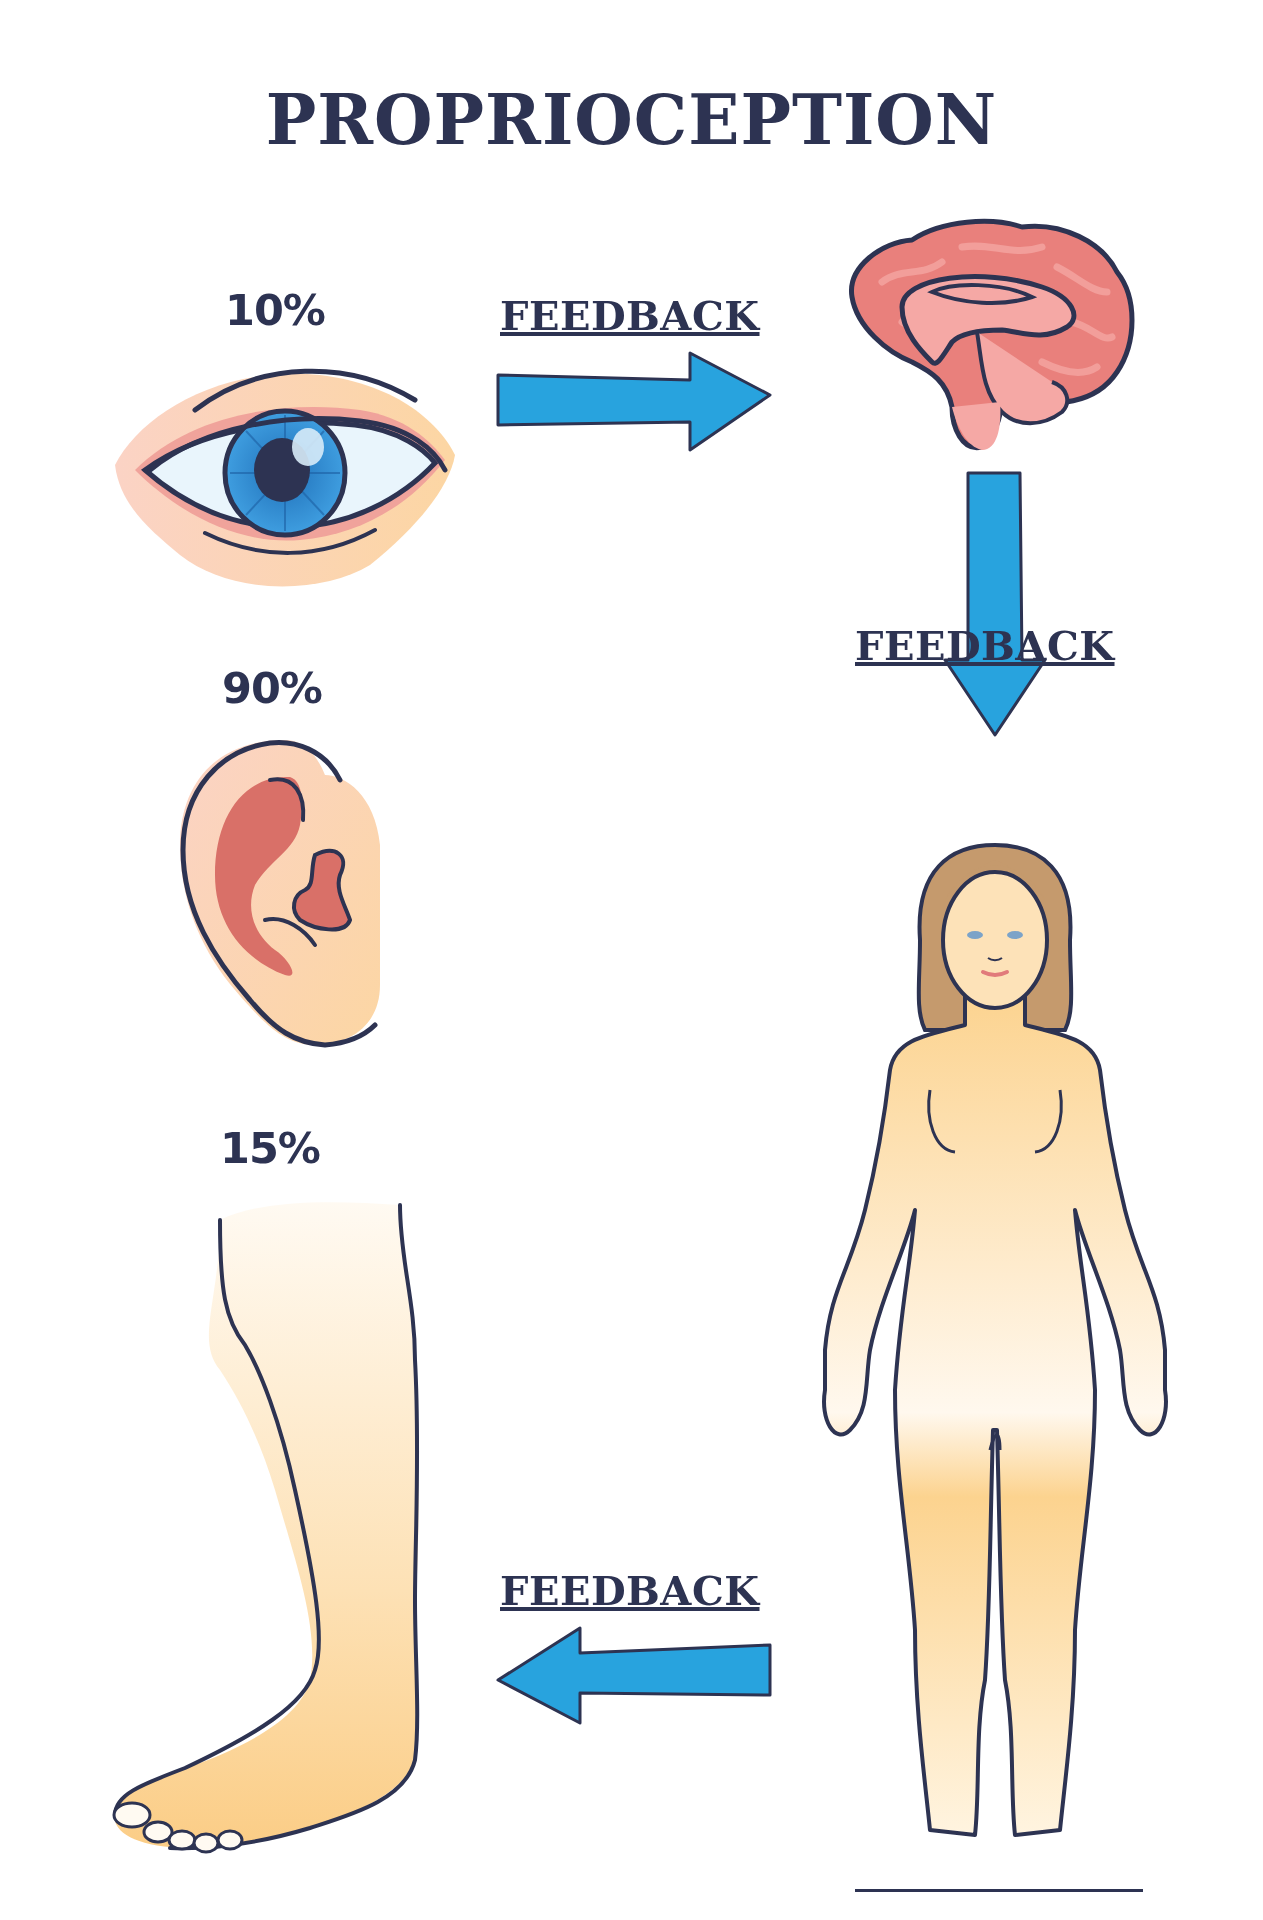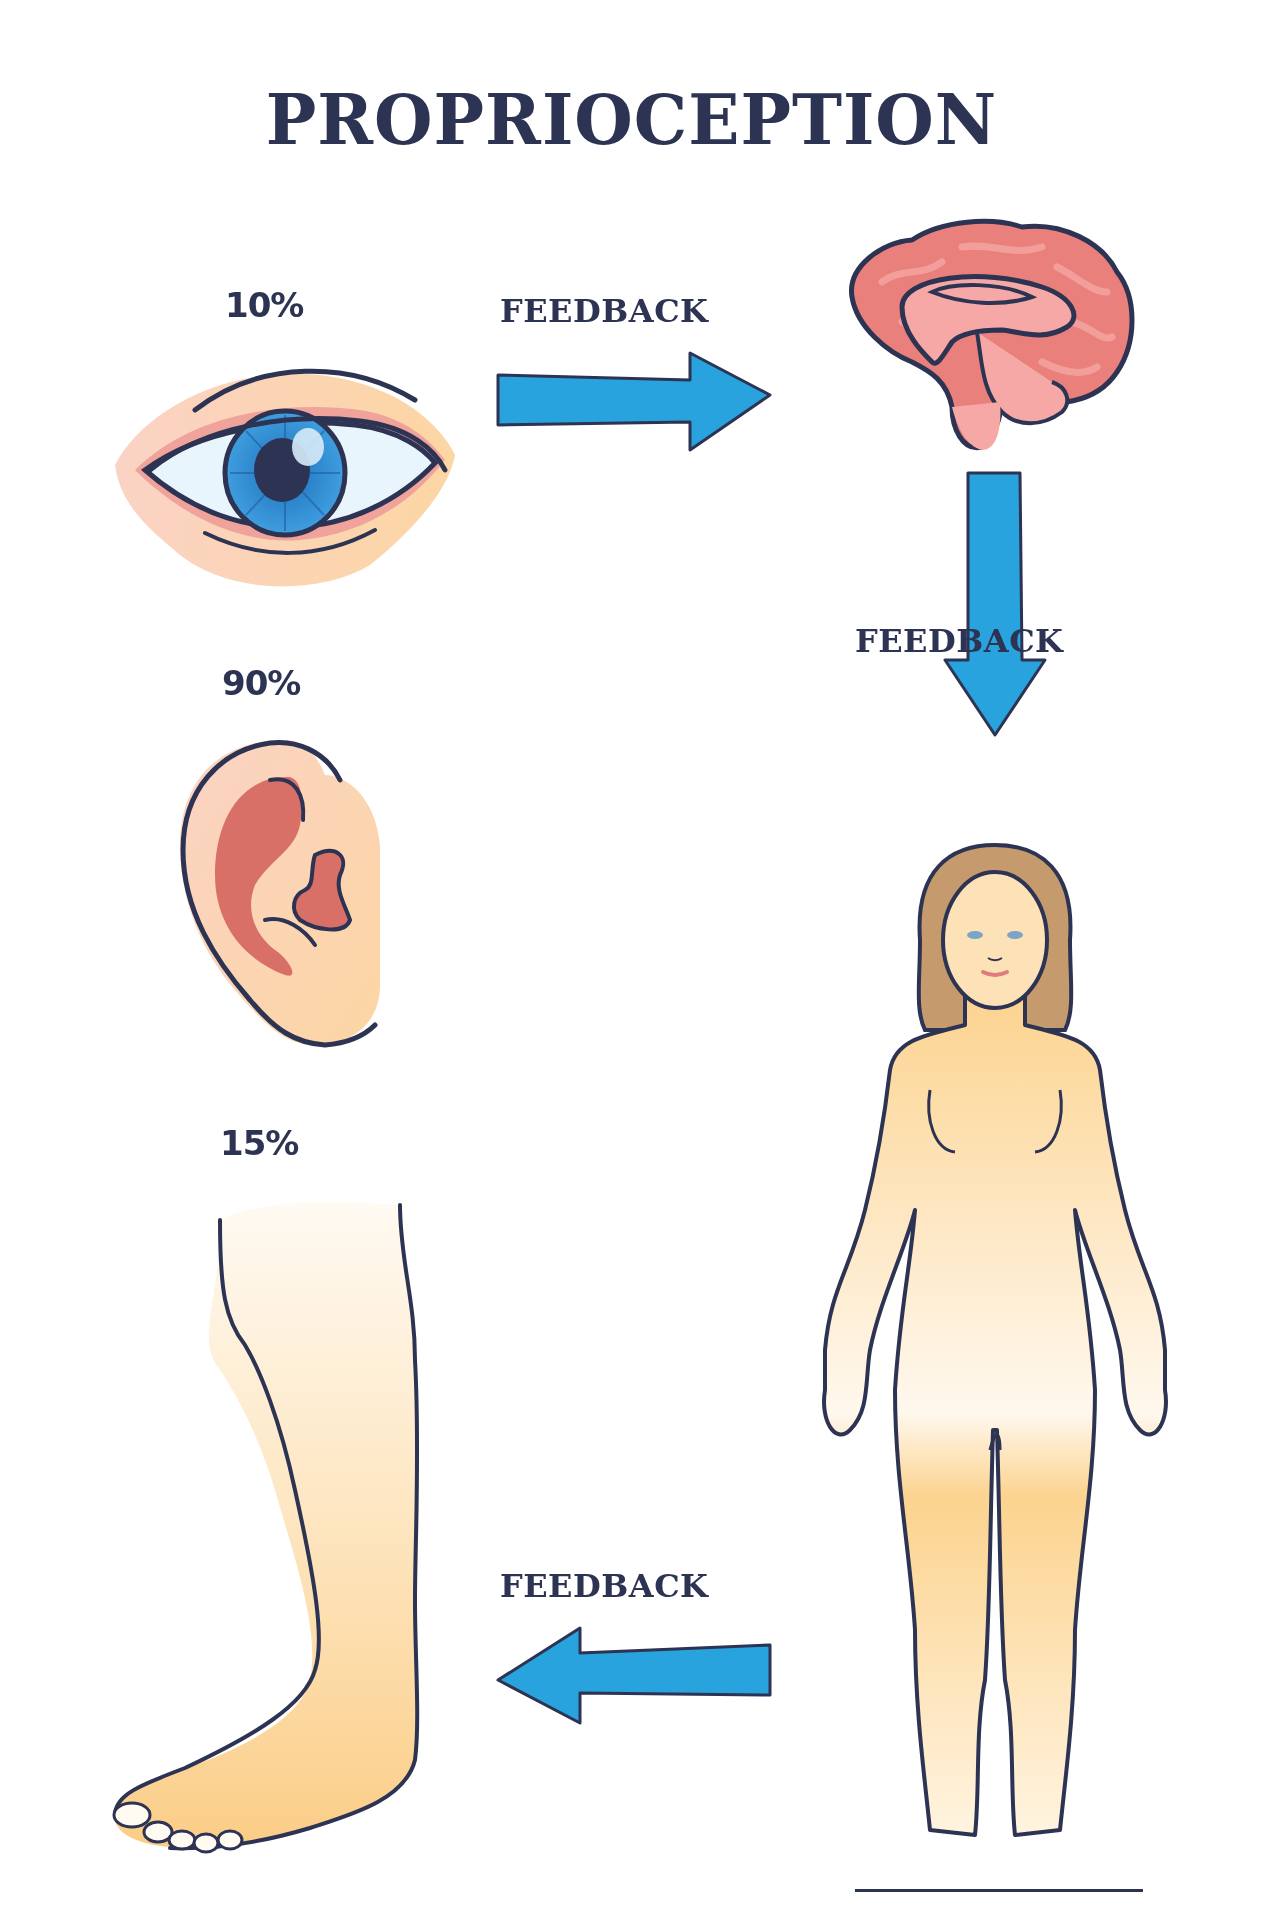--- a/index.html
+++ b/index.html
@@ -1,20 +1,20 @@
 <!DOCTYPE html>
 <html><head>
 <meta charset="utf-8">
 <style>
   html,body{margin:0;padding:0;background:#ffffff;}
   body{width:1263px;height:1920px;position:relative;overflow:hidden;font-family:"DejaVu Serif","Liberation Serif",serif;}
   .txt{position:absolute;color:#2d3352;font-weight:bold;white-space:nowrap;}
   .title{left:0;width:1263px;text-align:center;top:78px;font-size:70px;letter-spacing:1px;transform:scaleX(0.96);}
-  .pct{font-size:34px;font-family:"DejaVu Sans","Liberation Sans",sans-serif;letter-spacing:-1px;}
-  .fb{font-size:32px;letter-spacing:0.5px;}
+  .pct{font-size:43px;font-family:"DejaVu Sans","Liberation Sans",sans-serif;letter-spacing:-1px;}
+  .fb{font-size:40px;letter-spacing:0.5px;text-decoration:underline;}
   svg.fig{position:absolute;overflow:visible;}
 </style>
 </head>
 <body>
 
 <div class="txt title">PROPRIOCEPTION</div>
 
 <div class="txt pct" style="left:225px;top:285px;">10%</div>
 <svg class="fig" style="left:110px;top:355px;" width="350" height="240" viewBox="0 0 350 240">
   <defs>

